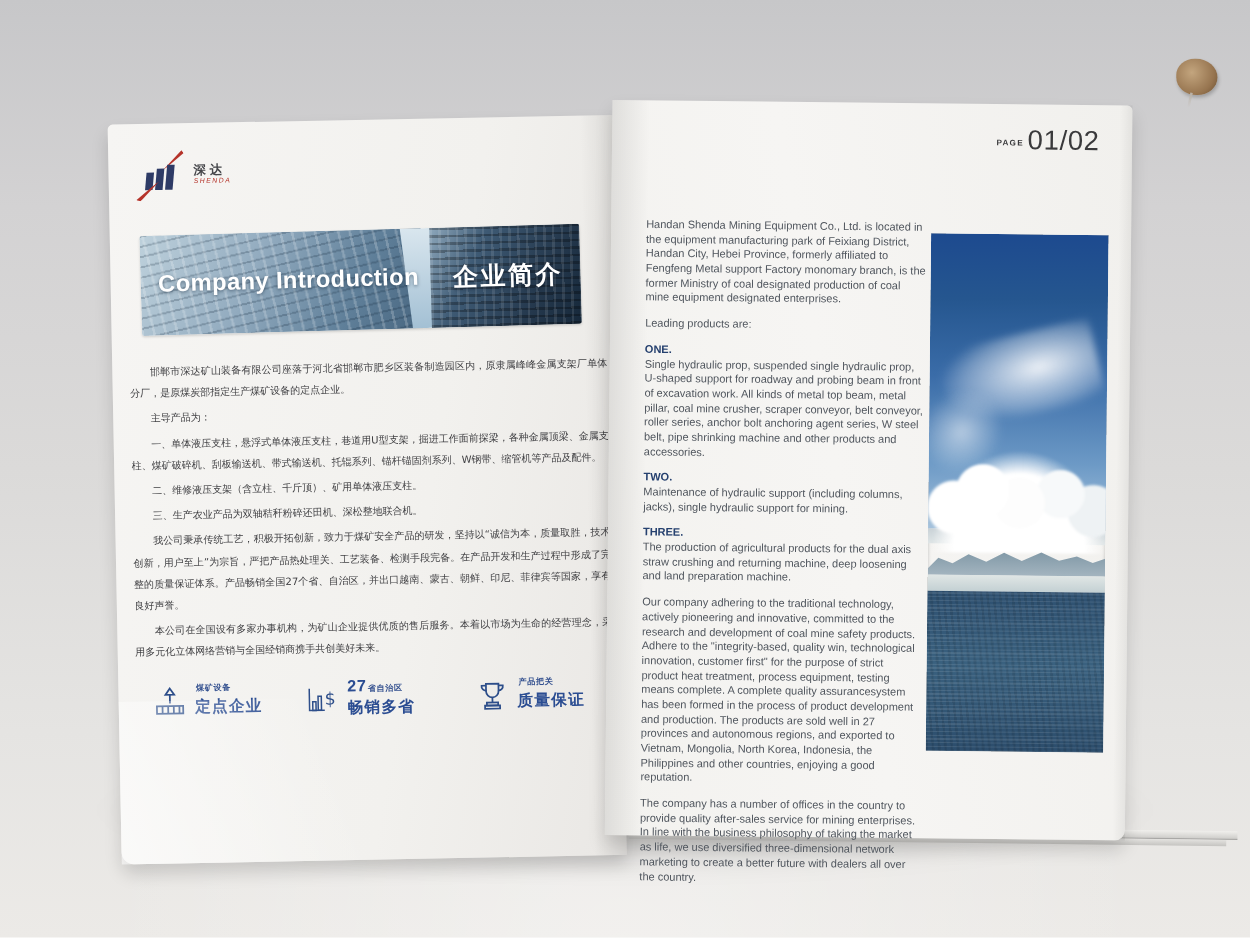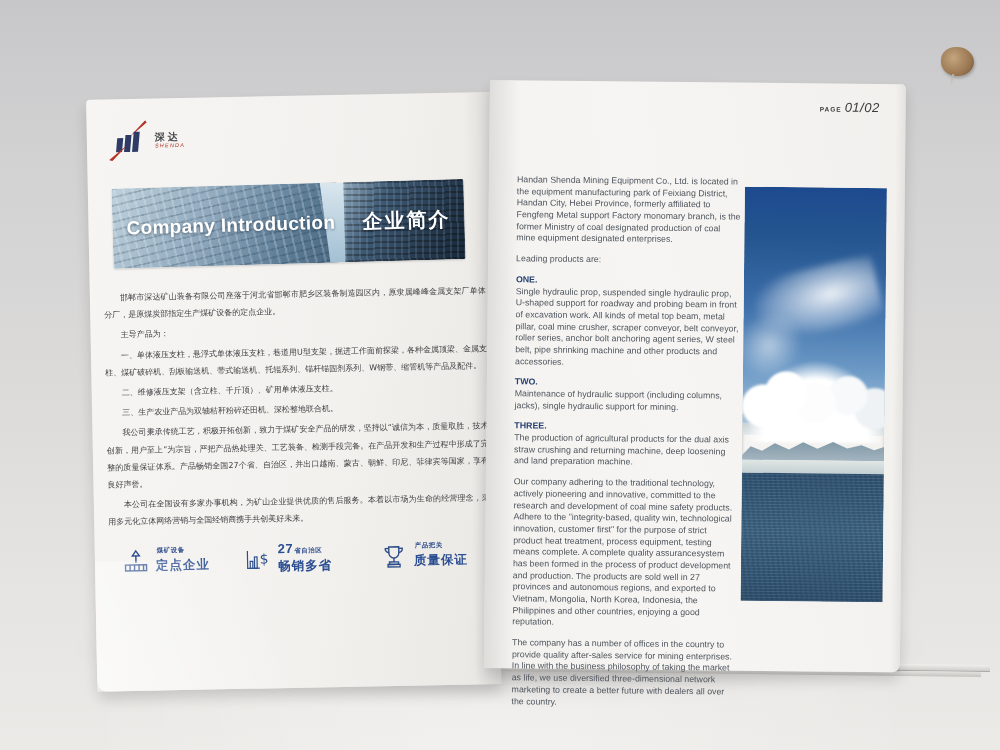--- a/index.html
+++ b/index.html
@@ -94,21 +94,21 @@
   .feature.f3{left:258px;}
   .feature svg{width:26px;height:26px;margin-top:2px;}
   .feature-text{display:flex;flex-direction:column;}
   .feature-small{font-size:6.5px;font-weight:bold;color:#33508f;letter-spacing:0.5px;display:flex;align-items:baseline;}
   .feature-num{font-size:13px;font-weight:bold;color:#2b4d92;line-height:0.8;margin-right:1px;}
   .feature-label{font-size:12.5px;font-weight:bold;color:#2b4d92;letter-spacing:1px;margin-top:2px;}
 
   
   .page-indicator{position:absolute;top:16px;right:26px;color:#3a3a3c;display:flex;align-items:center;gap:3px;}
   .page-word{font-size:6.5px;font-weight:bold;letter-spacing:1px;margin-top:4px;}
-  .page-num{font-size:13px;letter-spacing:0.5px;font-style:italic;}
+  .page-num{font-size:22px;letter-spacing:0.5px;}
 
   .en-text{position:absolute;left:28px;top:94px;width:224px;
     font-size:8.8px;line-height:1.33;color:#50565e;}
   .en-text p{margin:0 0 9px;}
   .sec-head{color:#26416f;font-weight:bold;margin:0 !important;}
   .sec-body{margin:0 0 9px;}
 
   .photo{position:absolute;left:256px;top:104px;width:142px;height:414px;overflow:hidden;
     box-shadow:inset 0 0 3px rgba(0,0,0,0.25);}
   .sky{position:relative;height:57%;

